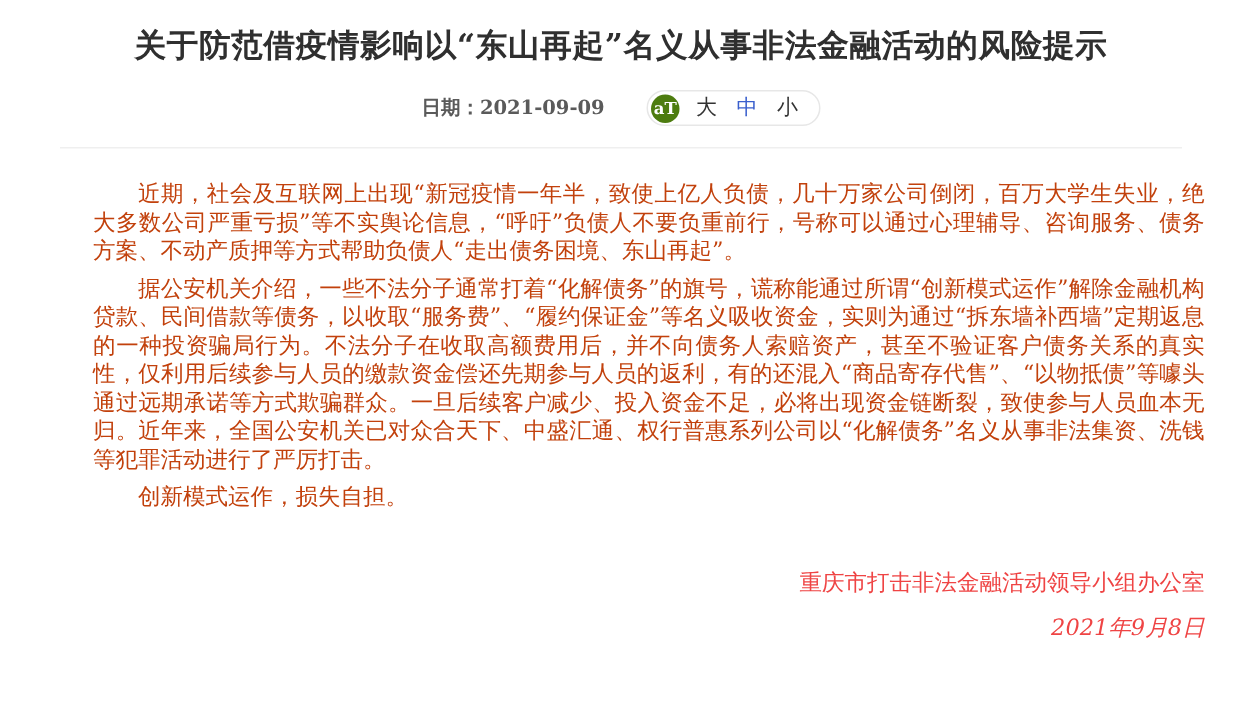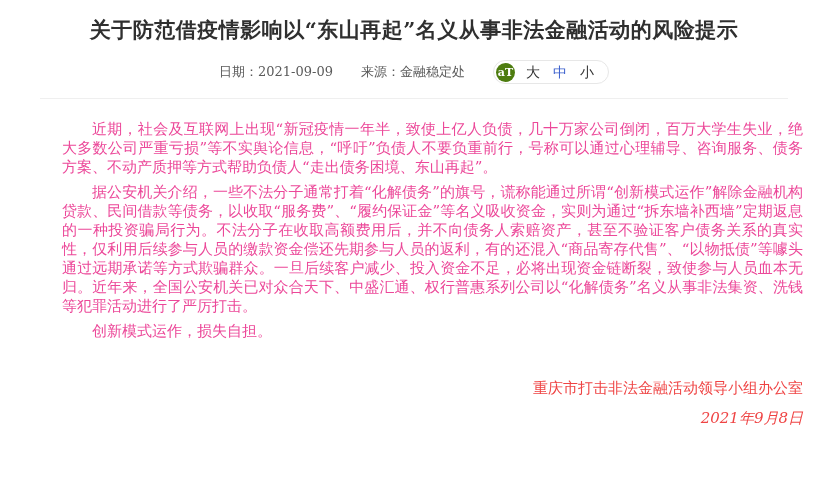--- a/index.html
+++ b/index.html
@@ -23,21 +23,21 @@
   .meta-row {
     margin-top: 16px;
     display: flex;
     align-items: center;
     justify-content: center;
     gap: 28px;
     font-size: 13px;
     color: #5a5a5a;
     height: 24px;
   }
-  .meta-item { white-space: nowrap; }
+  .meta-item { white-space: nowrap; font-weight: bold; }
   .meta-label { color: #5a5a5a; }
   .meta-value { color: #5a5a5a; }
 
   .fs-pill {
     display: flex;
     align-items: center;
     border: 1px solid #e7e7e7;
     border-radius: 999px;
     height: 24px;
     padding: 2px 14px 2px 2px;
@@ -63,21 +63,21 @@
     margin: 14px 40px 0 40px;
     border-top: 1px solid #efefef;
     height: 0;
   }
 
   .article-body {
     margin-top: 21px;
     padding: 0 25px 0 62px;
     font-size: 15px;
     line-height: 19px;
-    color: #ec4899;
+    color: #c2410c;
     text-align: justify;
   }
   .article-body p.para {
     text-indent: 2em;
     margin: 0 0 6px 0;
   }
   .article-body p.para:last-child { margin-bottom: 0; }
 
   .signature {
     margin-top: 38px;
@@ -93,23 +93,20 @@
 <body>
 
 <div class="page">
 
   <h1 class="title">关于防范借疫情影响以“东山再起”名义从事非法金融活动的风险提示</h1>
 
   <div class="meta-row">
     <span class="meta-item">
       <span class="meta-label">日期：</span><span class="meta-value">2021-09-09</span>
     </span>
-    <span class="meta-item">
-      <span class="meta-label">来源：</span><span class="meta-value">金融稳定处</span>
-    </span>
     <span class="fs-pill">
       <span class="fs-icon">aT</span>
       <span style="display:flex; gap:13px; align-items:center;">
           <span class="fs-opt">大</span>
           <span class="fs-opt active">中</span>
           <span class="fs-opt">小</span>
         </span>
     </span>
   </div>
 

